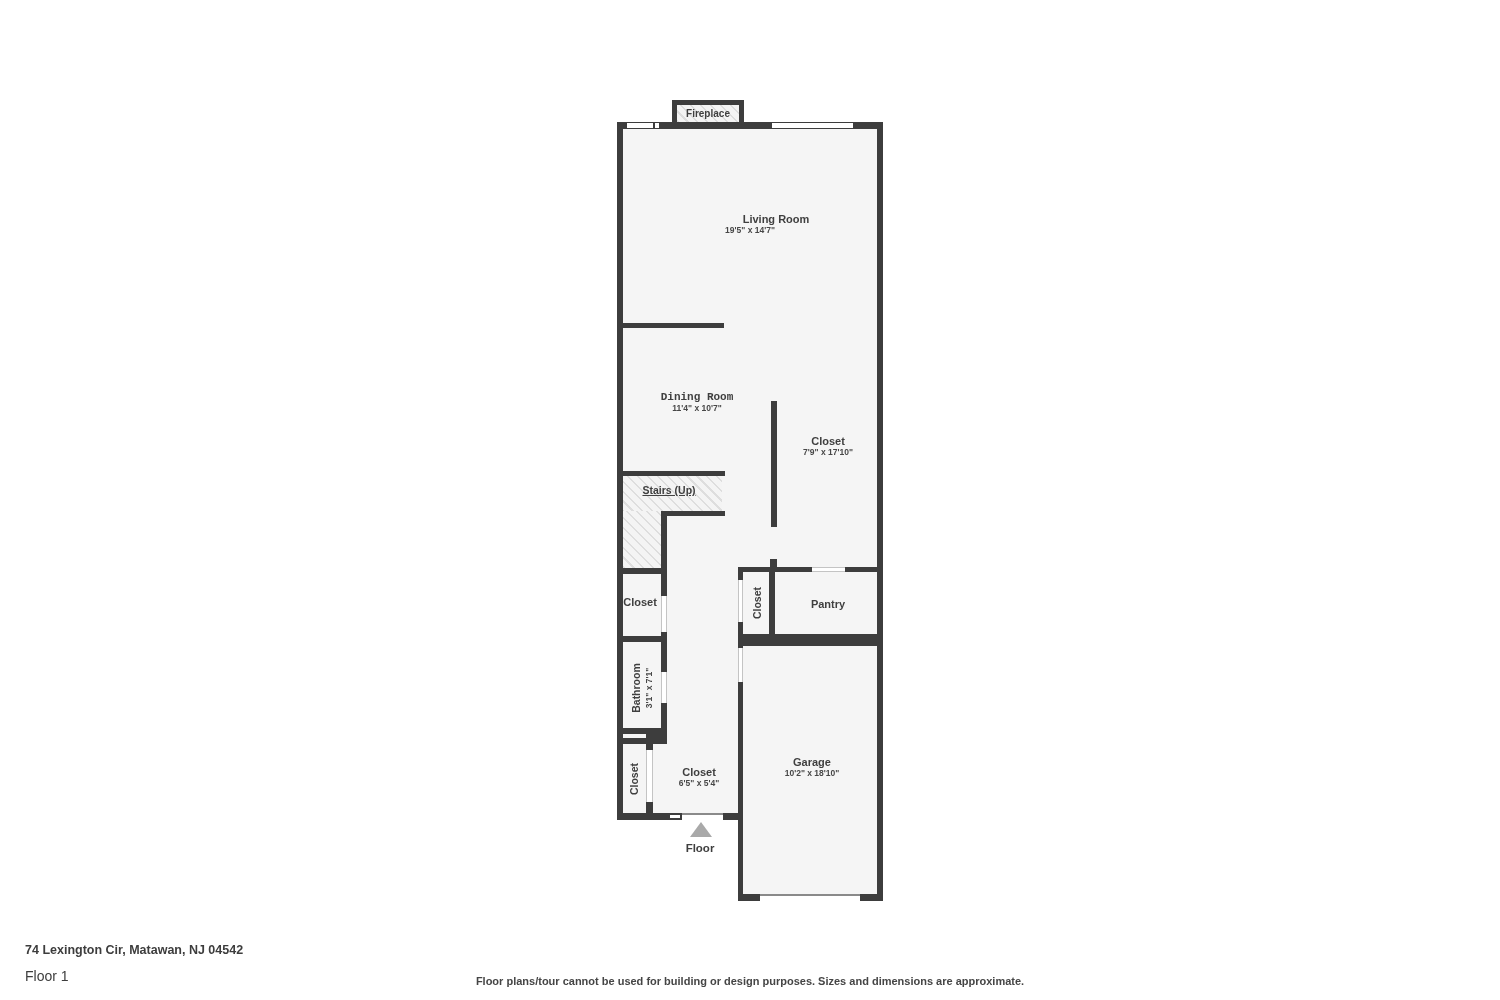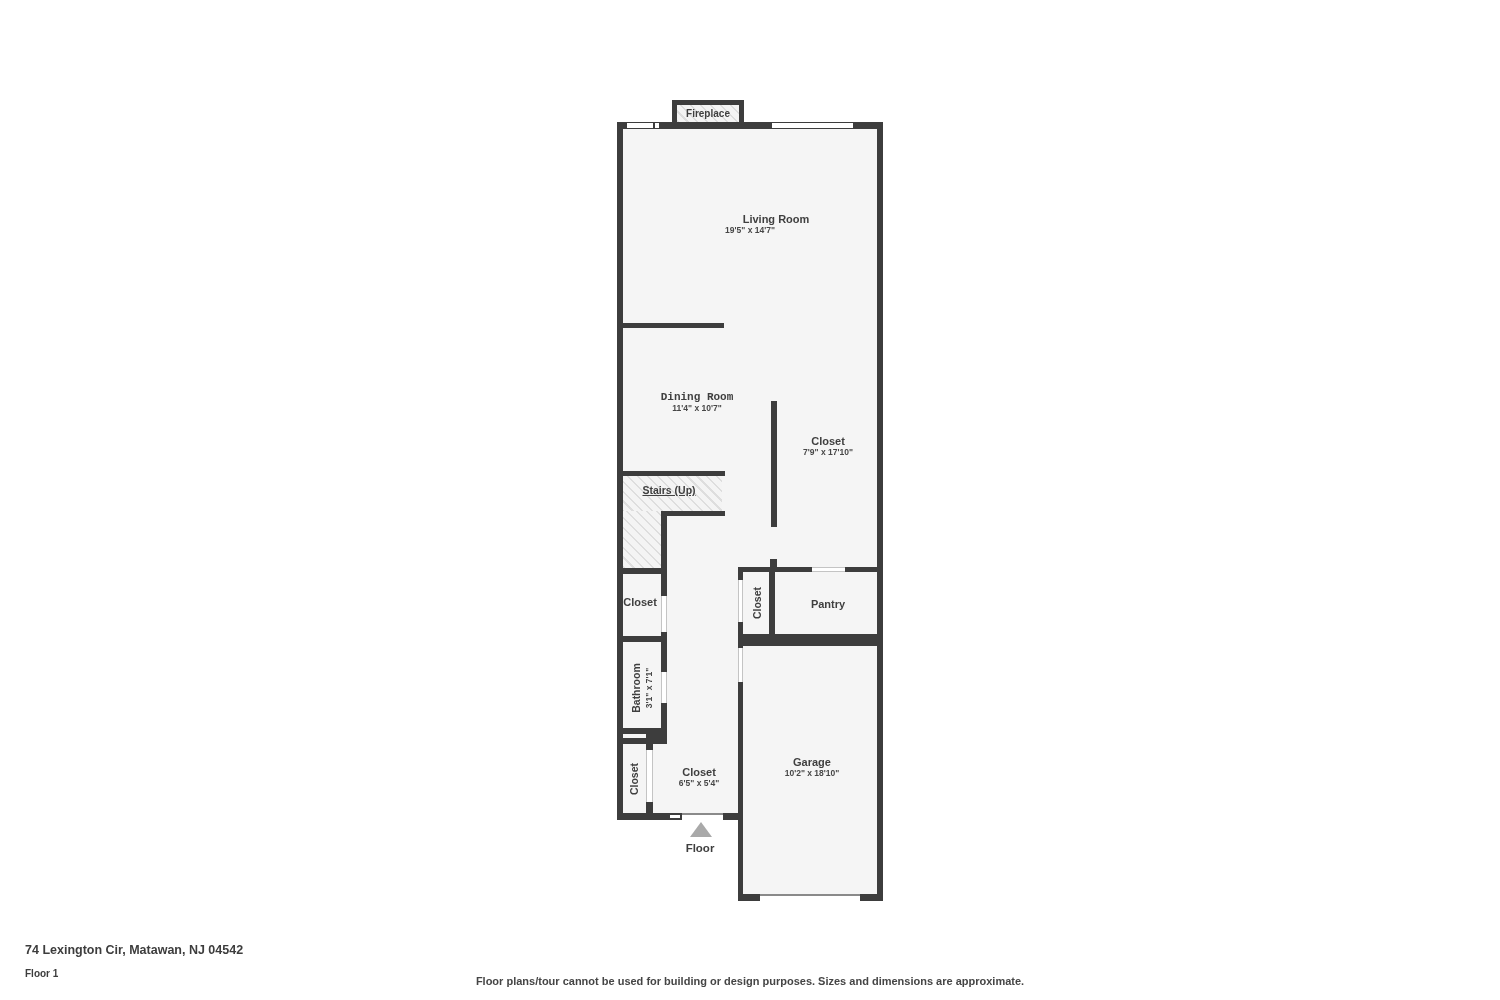--- a/index.html
+++ b/index.html
@@ -18,21 +18,21 @@
   .dims{font-weight:700;font-size:8.5px;color:#474747;}
   .lbl.small{font-size:10.5px;}
   .vert{transform:translate(-50%,-50%) rotate(-90deg);}
   .fireplace{position:absolute;left:672px;top:100px;width:72px;height:27px;box-sizing:border-box;
        border:5px solid #3d3d3d;background:repeating-linear-gradient(45deg,#dedede 0 1.5px,#f4f4f4 1.5px 7px);
        display:flex;align-items:center;justify-content:center;}
   .fireplace span{font-weight:700;font-size:10px;color:#3f3f3f;}
   .entry-arrow{position:absolute;left:690px;top:822px;width:0;height:0;
        border-left:11px solid transparent;border-right:11px solid transparent;border-bottom:15px solid #a9a9a9;}
   .footer-addr{position:absolute;left:25px;top:943px;font-weight:700;font-size:12.5px;color:#3d3d3d;}
-  .footer-floor{position:absolute;left:25px;top:968px;font-weight:700;font-size:10px;color:#3d3d3d;}
+  .footer-floor{position:absolute;left:25px;top:968px;font-weight:400;font-size:14px;color:#3d3d3d;}
   .footer-disclaimer{position:absolute;left:750px;top:975px;transform:translateX(-50%);
        font-weight:700;font-size:11px;color:#454545;white-space:nowrap;}
 </style>
 </head>
 <body>
 
 <div id="stage">
 
   <div class="fill" style="left:620px;top:125px;width:260px;height:692px;"></div>
   <div class="fill" style="left:741px;top:643px;width:139px;height:255px;"></div>

